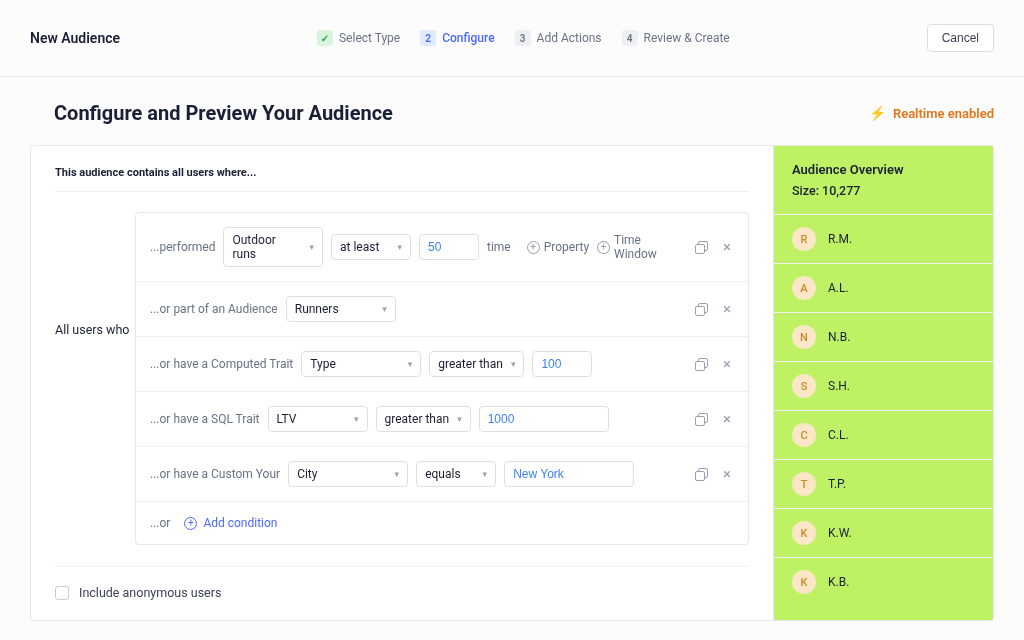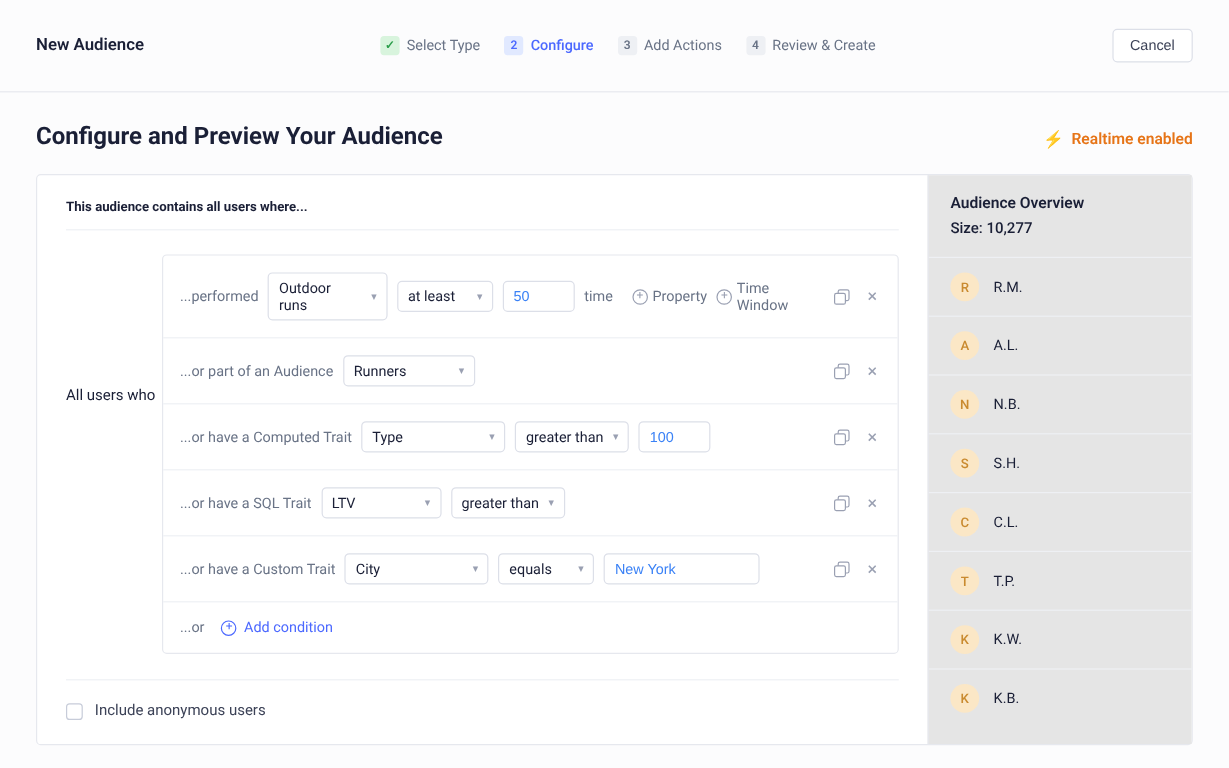--- a/index.html
+++ b/index.html
@@ -27,21 +27,21 @@
     background: #eef0f4; color: #697386;
   }
   .step.done .step-box { background: #d8f4dd; color: #2b9e4a; }
   .step.active .step-box { background: #e1e9ff; color: #4b68ff; }
   .step.active { color: #4b68ff; font-weight: 500; }
   .cancel-btn {
     padding: 6px 14px; border: 1px solid #dcdfe8; border-radius: 4px;
     background: #fff; font-size: 12px; color: #3c4257; cursor: pointer;
   }
   .wrap { padding: 24px 30px; }
-  .title-row { display: flex; justify-content: space-between; align-items: flex-end; margin-bottom: 20px; }
+  .title-row { display: flex; justify-content: space-between; align-items: center; margin-bottom: 20px; margin-left: 24px; }
   .page-title { font-size: 20px; font-weight: 700; color: #1a1f36; }
   .realtime { display: flex; align-items: center; gap: 6px; color: #e67417; font-weight: 600; font-size: 13px; }
   .bolt { color: #ff8c1a; font-size: 14px; }
   .panel {
     display: flex;
     border: 1px solid #e6e8ee; border-radius: 4px; background: #fff;
   }
   .left { flex: 1; padding: 20px 24px; }
   .subtitle { font-weight: 700; font-size: 11px; color: #1a1f36; padding-bottom: 12px; border-bottom: 1px solid #eef0f4; }
   .builder-row { display: flex; margin-top: 20px; }
@@ -95,21 +95,21 @@
   .close-ic { font-size: 15px; line-height: 1; }
   .add-cond-row { display: flex; align-items: center; gap: 14px; padding: 14px; font-size: 12px; }
   .add-cond-link { color: #4b68ff; cursor: pointer; display: flex; align-items: center; gap: 6px; }
   .include-row {
     display: flex; align-items: center; gap: 10px;
     margin-top: 21px; padding-top: 18px; border-top: 1px solid #eef0f4;
     font-size: 12.5px; color: #3c4257;
   }
   .cb { width: 14px; height: 14px; border: 1px solid #c7ccd9; border-radius: 3px; background: #fff; cursor: pointer; }
   .right {
-    width: 220px; border-left: 1px solid #e6e8ee; background: #e5e5e5;
+    width: 220px; border-left: 1px solid #e6e8ee; background: #bef264;
   }
   .ov-head { padding: 16px 18px; }
   .ov-title { font-weight: 600; font-size: 13px; margin-bottom: 6px; }
   .ov-size { font-size: 12.5px; color: #1a1f36; font-weight: 500; }
   .ov-item {
     display: flex; align-items: center; gap: 12px;
     padding: 12px 18px; border-top: 1px solid #eef0f4;
     font-size: 12px; color: #1a1f36;
   }
   .avatar {
@@ -238,33 +238,34 @@
           <div class="cond">
             <span class="cond-label">...or have a SQL Trait</span>
             <div class="sel" style="min-width:100px">
               <span>LTV</span>
               <span class="sel-caret">▾</span>
             </div>
             <div class="sel">
               <span>greater than</span>
               <span class="sel-caret">▾</span>
             </div>
-            <div class="spacer"></div>
-            <div class="row-icons">
-              <div class="ic">
-                  <div class="copy-ic"></div>
-                </div>
-              <div class="ic close-ic">
-                  <span>×</span>
-                </div>
-            </div>
-          </div>
-
-          <div class="cond">
-            <span class="cond-label">...or have a Custom Trait</span>
+            <input class="inp" style="width: 130px;" value="1000">
+            <div class="spacer"></div>
+            <div class="row-icons">
+              <div class="ic">
+                  <div class="copy-ic"></div>
+                </div>
+              <div class="ic close-ic">
+                  <span>×</span>
+                </div>
+            </div>
+          </div>
+
+          <div class="cond">
+            <span class="cond-label">...or have a Custom Your</span>
             <div class="sel" style="min-width:120px">
               <span>City</span>
               <span class="sel-caret">▾</span>
             </div>
             <div class="sel">
               <span>equals</span>
               <span class="sel-caret">▾</span>
             </div>
             <input class="inp" style="width: 130px;" value="New York">
             <div class="spacer"></div>

